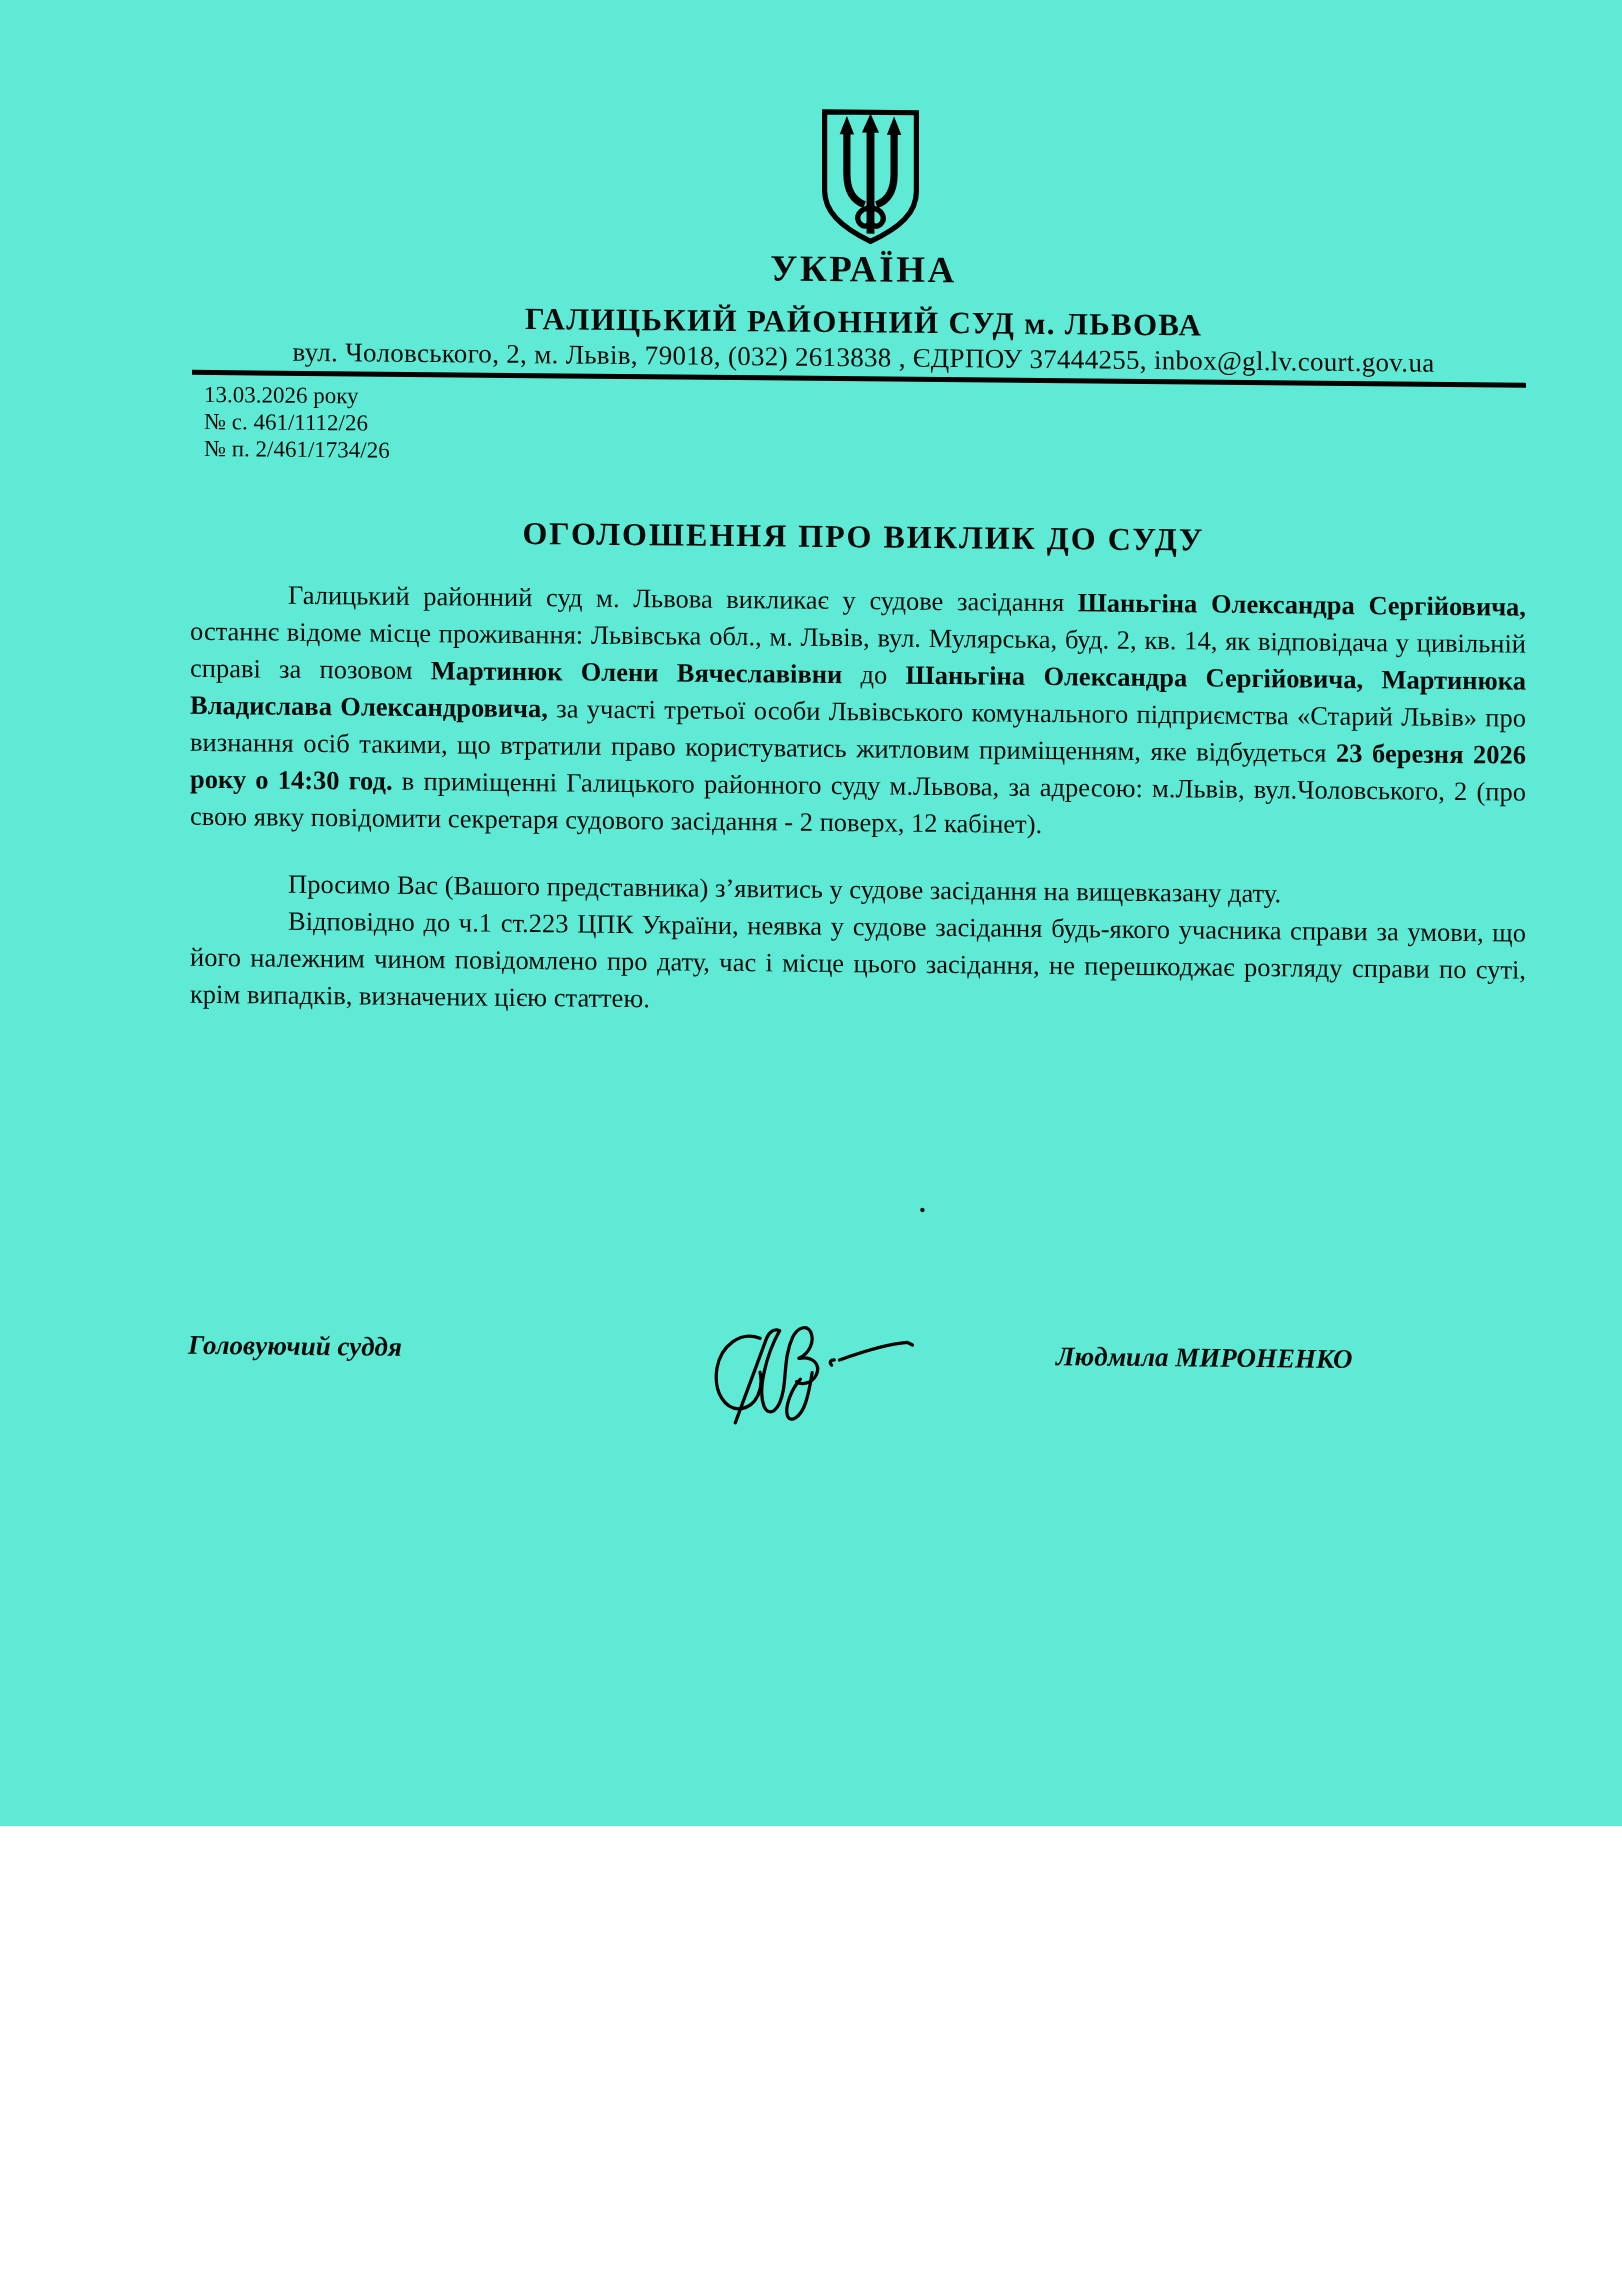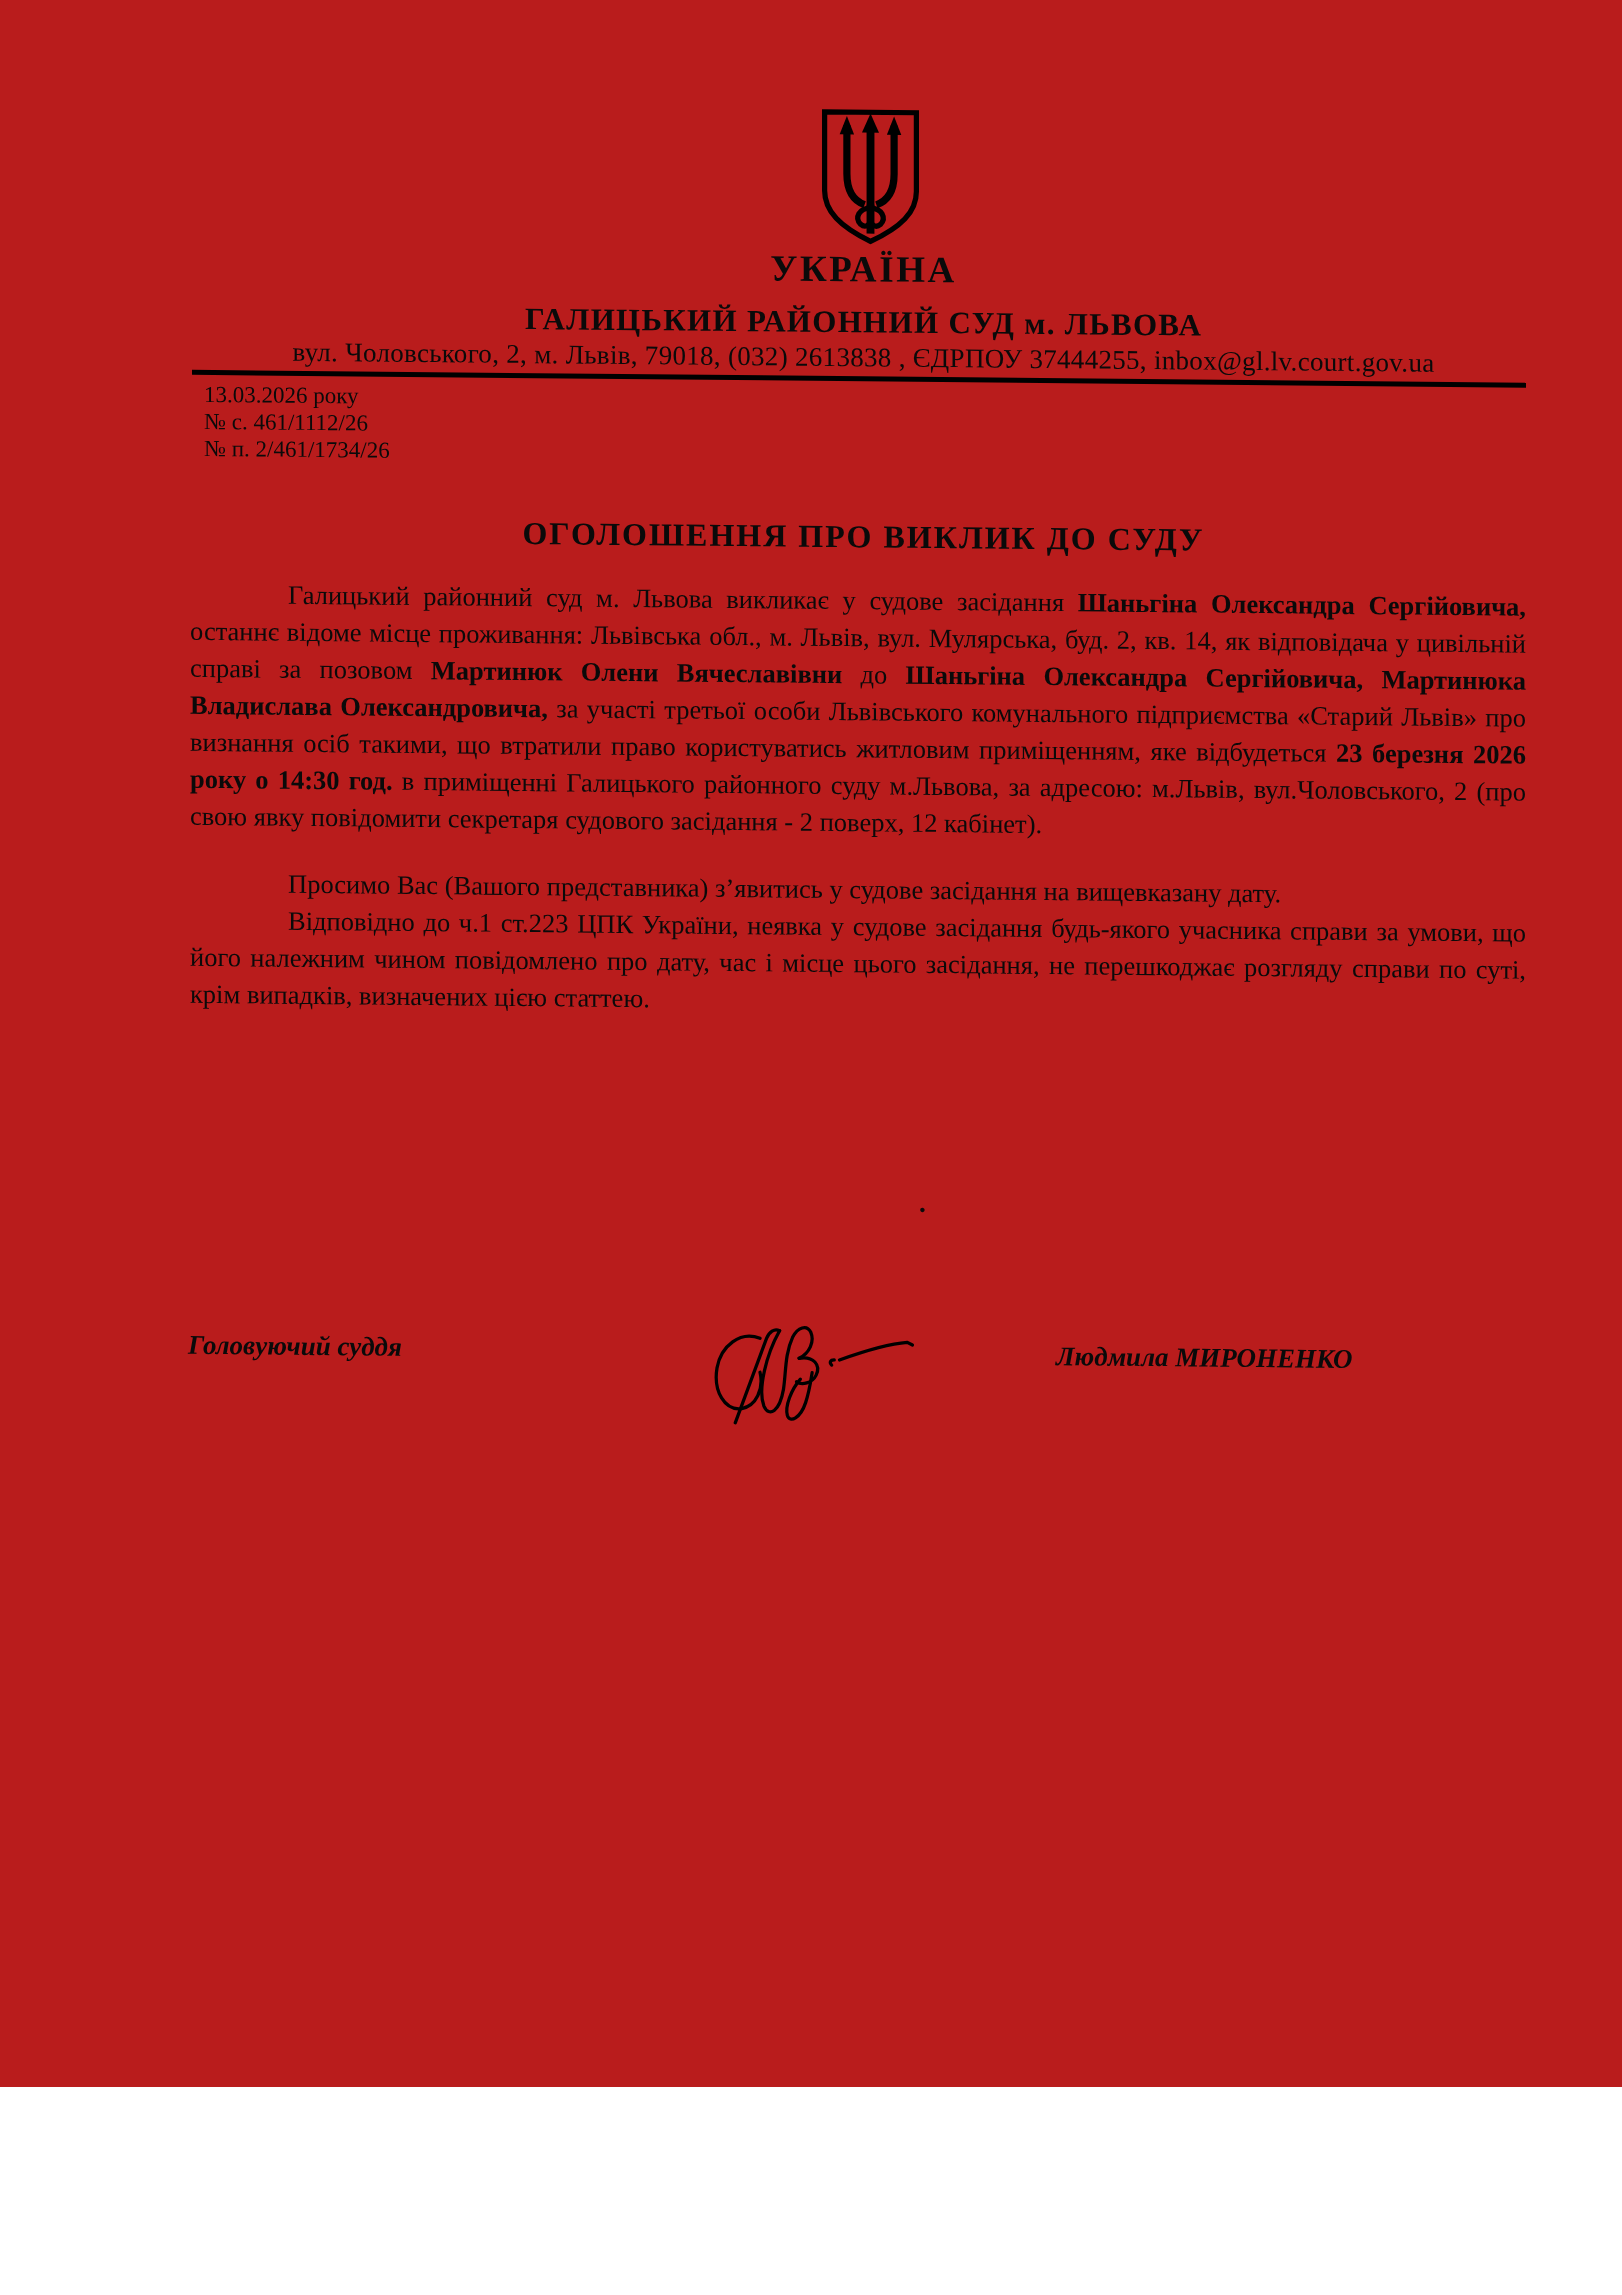--- a/index.html
+++ b/index.html
@@ -4,21 +4,21 @@
 <title>Scanned court summons</title>
 <style>
   html,body{margin:0;padding:0;}
   body{
     width:1622px;height:2295px;
     background:#ffffff;
     font-family:"Liberation Serif","DejaVu Serif",serif;
     color:#0a0a0a;
     overflow:hidden;
   }
-  .page{position:relative;width:1622px;height:2087px;background:#b91c1c;}
+  .page{position:relative;width:1622px;height:1826px;background:#5eead4;}
   
   .skew{position:absolute;left:0;top:0;width:1622px;height:2295px;
         transform:skewY(0.55deg);transform-origin:0 0;}
 
   .emblem{position:absolute;left:818px;top:100px;width:105px;height:139px;}
 
   .country{position:absolute;left:203px;top:239px;width:1321px;
     text-align:center;font-weight:bold;font-size:37px;letter-spacing:2.6px;}
   .court{position:absolute;left:203px;top:296px;width:1321px;
     text-align:center;font-weight:bold;font-size:31px;letter-spacing:1.3px;white-space:nowrap;}

